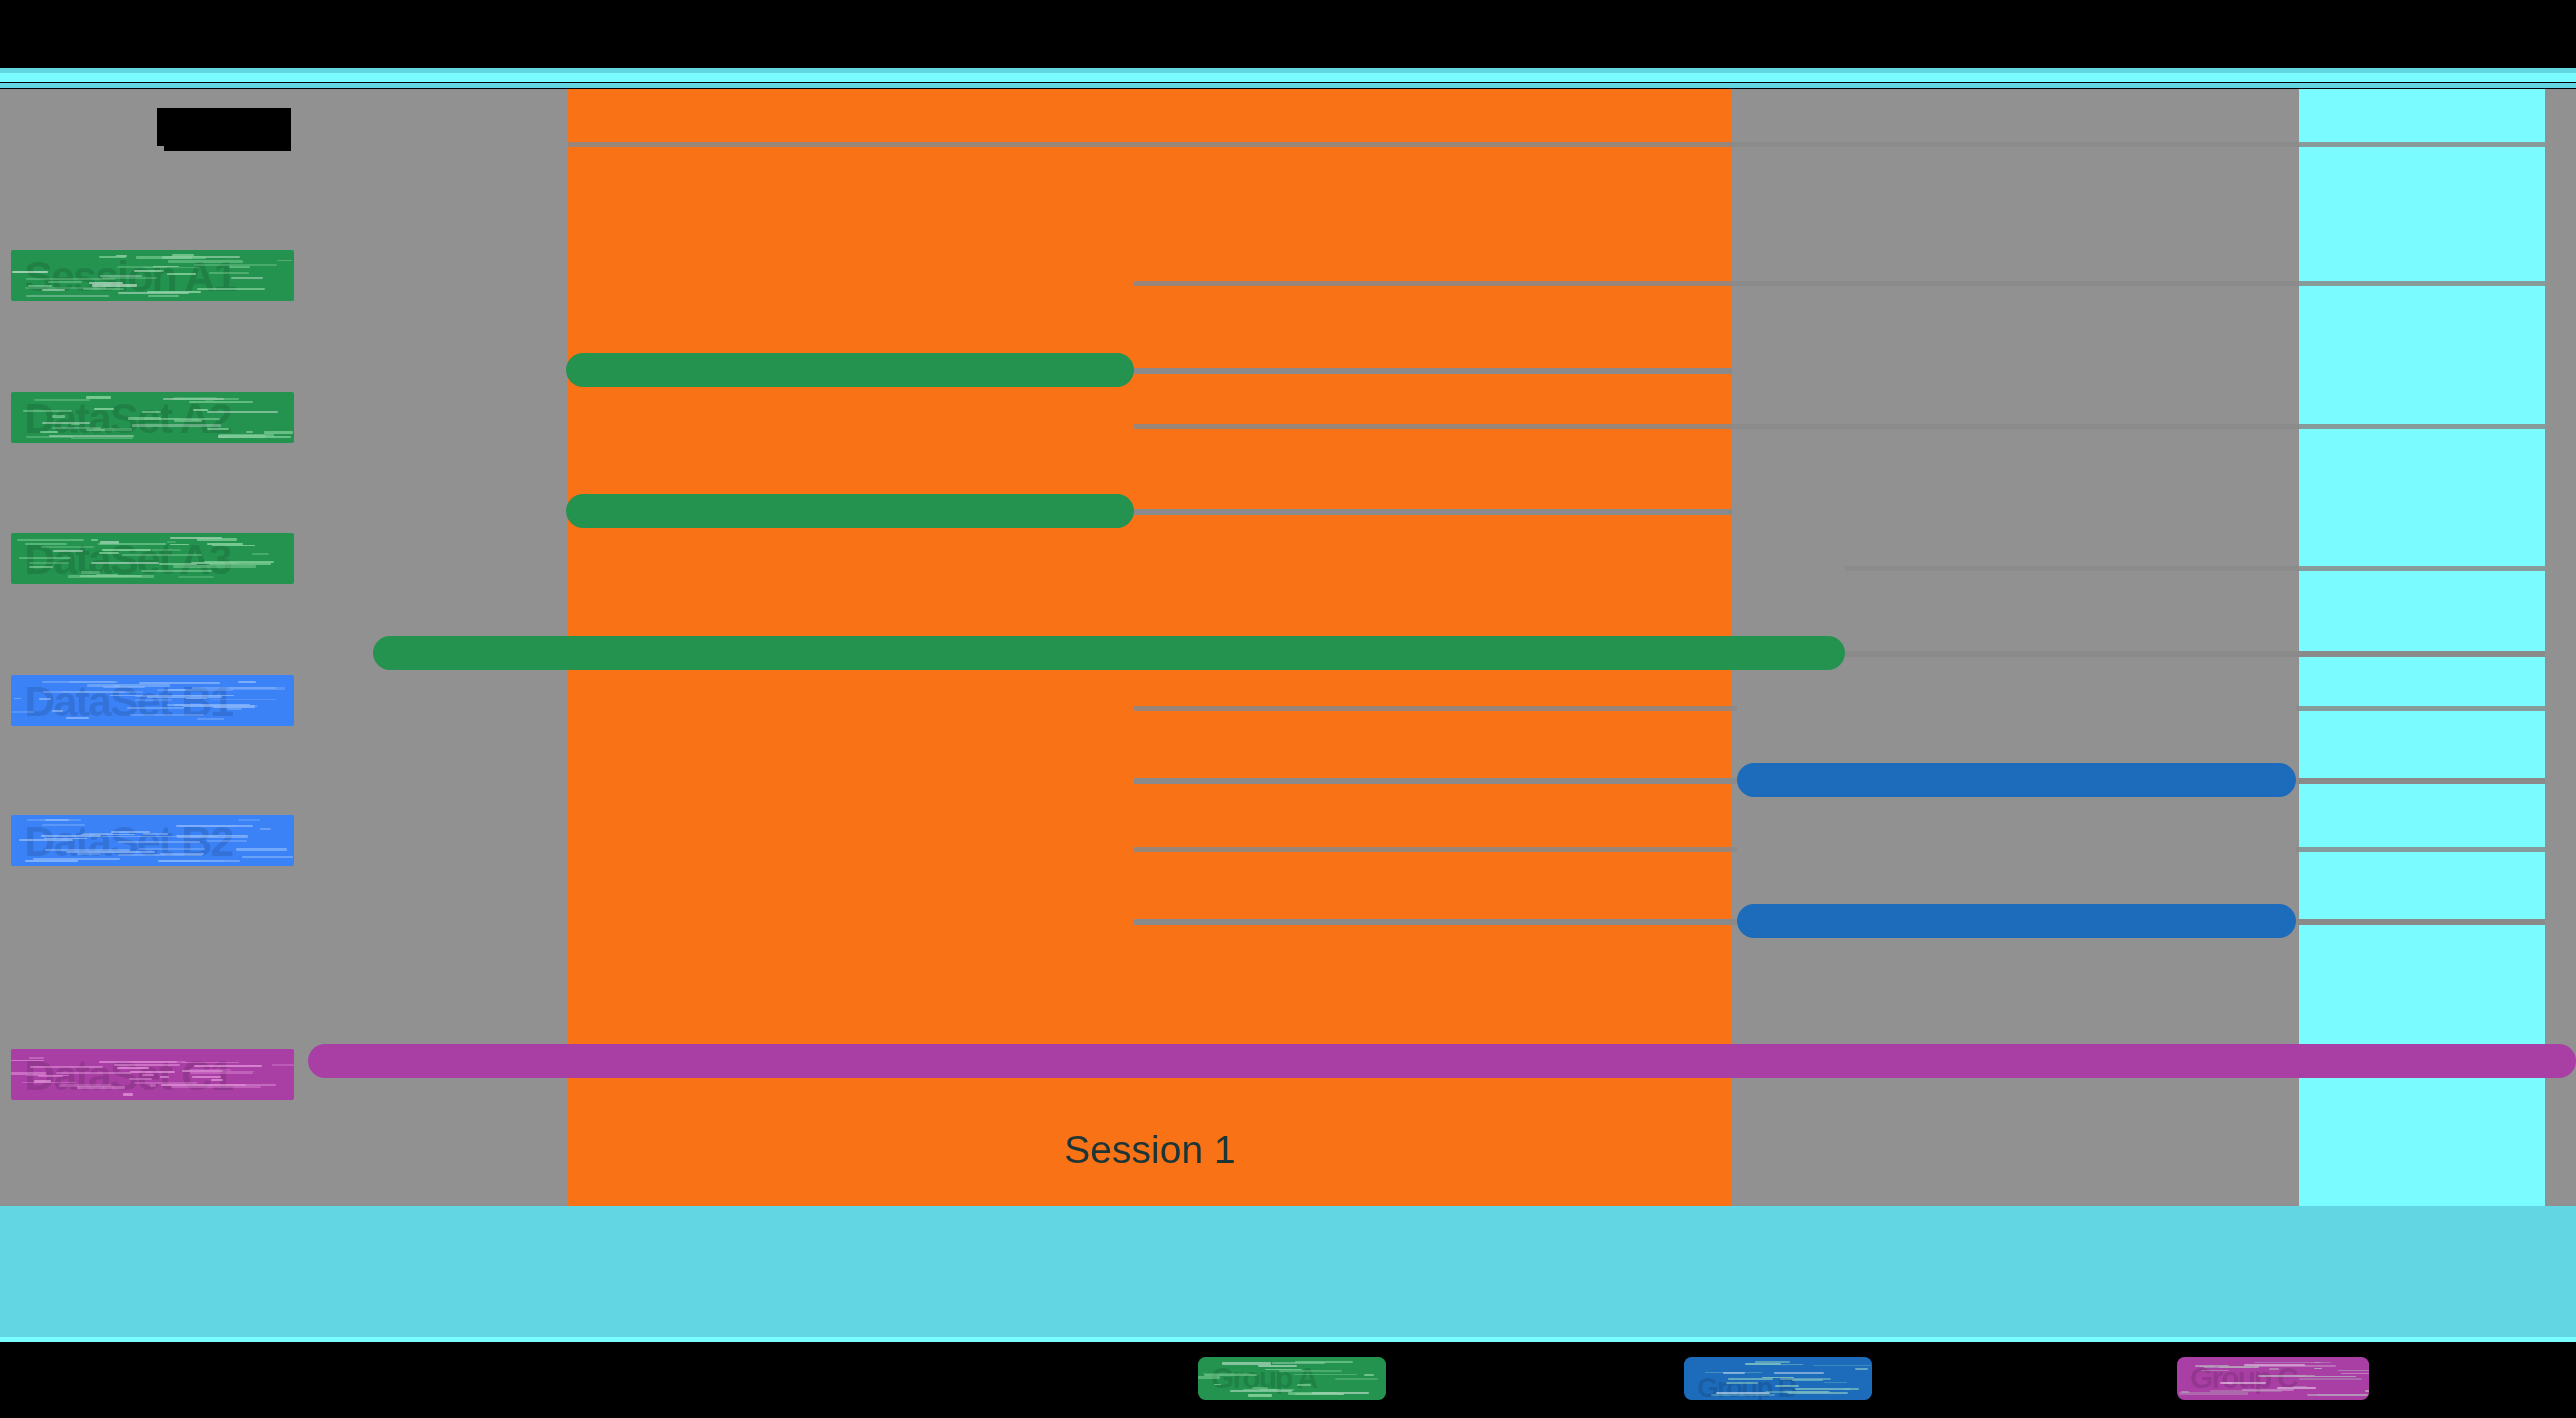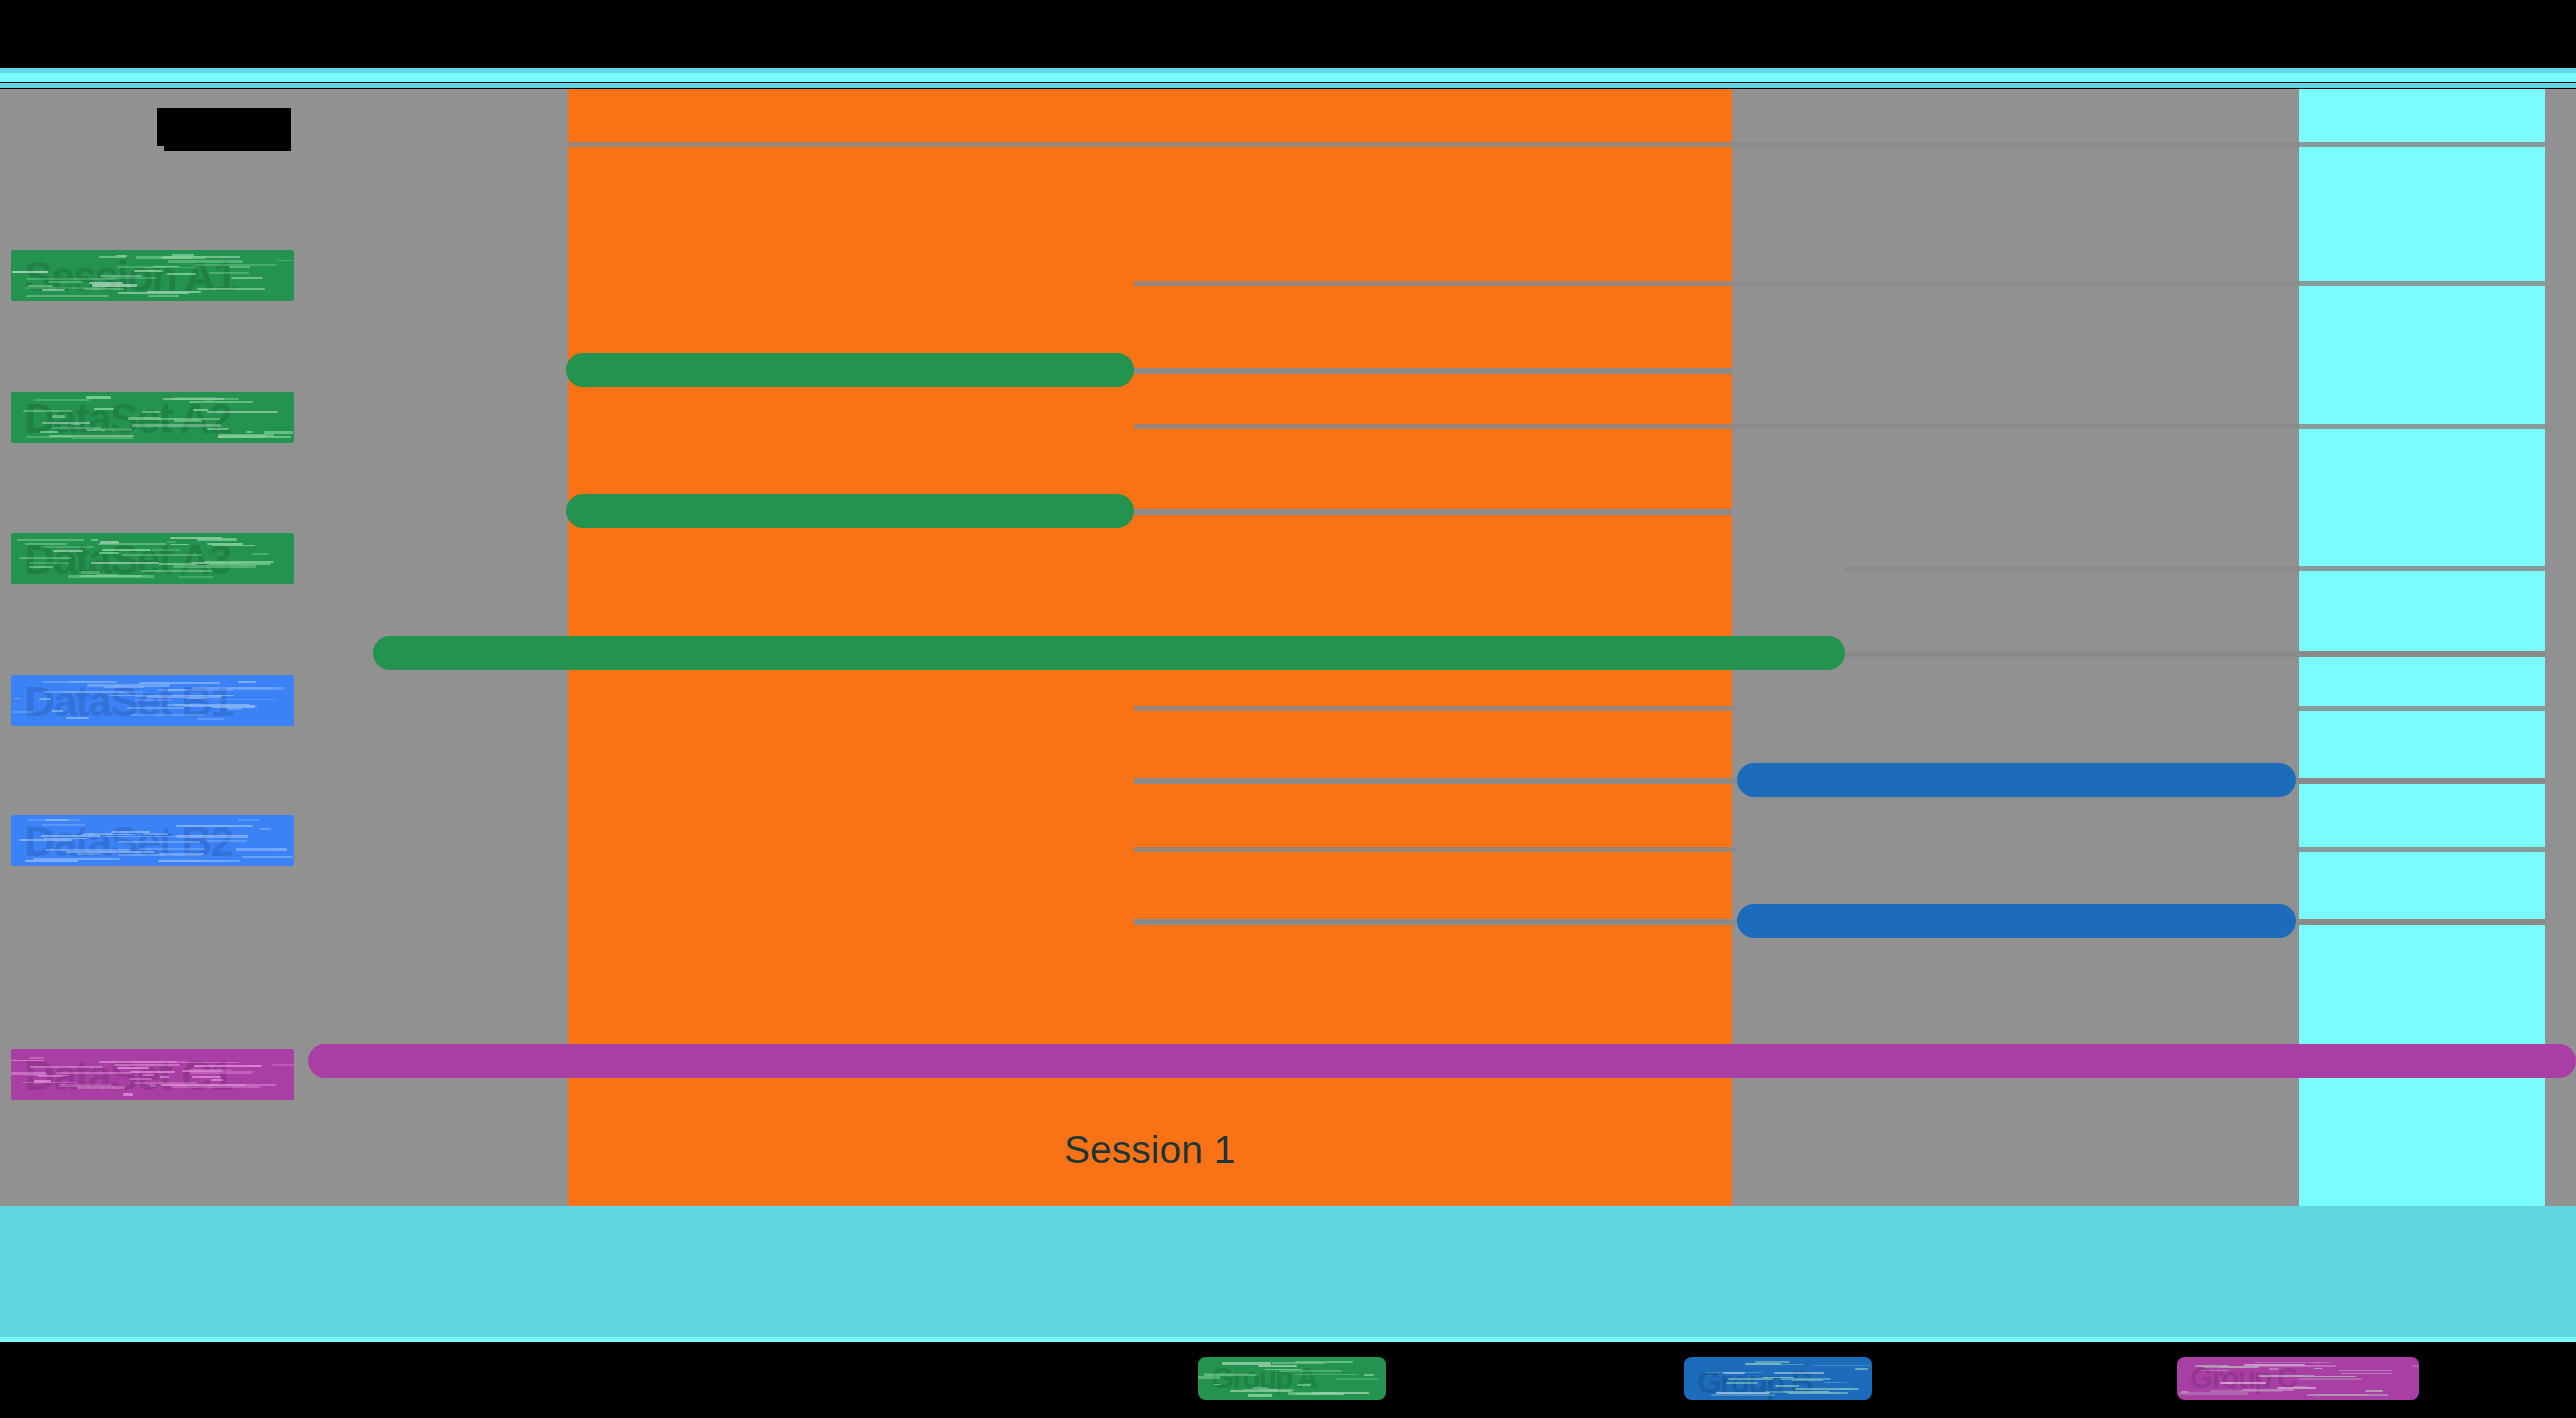--- a/index.html
+++ b/index.html
@@ -364,21 +364,21 @@
           <span class="gl w" style="left: 60px; top: 8.4px; width: 39px; height: 1.9px; opacity: 0.83;"></span>
           <span class="gl w" style="left: 24.4px; top: 4.9px; width: 49px; height: 2.8px; opacity: 0.81;"></span>
           <span class="gl" style="left: 90px; top: 35px; width: 49px; height: 2.8px; opacity: 0.73;"></span>
           <span class="gl w" style="left: 114px; top: 35px; width: 57px; height: 1.9px; opacity: 0.84;"></span>
           <span class="gl" style="left: 45px; top: 32px; width: 51px; height: 1.9px; opacity: 0.65;"></span>
           <span class="gl" style="left: 166px; top: 17px; width: 9.7px; height: 1.9px; opacity: 0.87;"></span>
           <span class="gl" style="left: 15.5px; top: 26.5px; width: 7.4px; height: 1.9px; opacity: 0.85;"></span>
         </span>
     </div>
     <div class="legend-item blue" style="left:1684px;width:188px;">
-      <span class="ghost" style="font-size:32px;top:7px;">Group B</span>
+      <span class="ghost" style="font-size:28px;top:15px;">Group B</span>
       <span class="glyphs">
           <span class="gl w" style="left: 90px; top: 15px; width: 50px; height: 1.9px; opacity: 0.74;"></span>
           <span class="gl" style="left: 111px; top: 31px; width: 55px; height: 1.9px; opacity: 0.85;"></span>
           <span class="gl" style="left: 96px; top: 21px; width: 51px; height: 1.9px; opacity: 0.63;"></span>
           <span class="gl" style="left: 129px; top: 7.6px; width: 58px; height: 1.9px; opacity: 0.37;"></span>
           <span class="gl" style="left: 21px; top: 14.5px; width: 57px; height: 1.9px; opacity: 0.46;"></span>
           <span class="gl w" style="left: 32px; top: 35px; width: 54px; height: 1.9px; opacity: 0.93;"></span>
           <span class="gl" style="left: 91px; top: 28.4px; width: 24px; height: 1.9px; opacity: 0.86;"></span>
           <span class="gl" style="left: 42px; top: 25px; width: 32px; height: 1.9px; opacity: 0.76;"></span>
           <span class="gl" style="left: 70px; top: 6.6px; width: 49px; height: 1.9px; opacity: 0.6;"></span>
@@ -390,21 +390,21 @@
           <span class="gl" style="left: 108px; top: 22px; width: 31px; height: 1.9px; opacity: 0.71;"></span>
           <span class="gl" style="left: 78px; top: 19.5px; width: 32px; height: 1.9px; opacity: 0.97;"></span>
           <span class="gl" style="left: 81px; top: 34px; width: 65px; height: 1.9px; opacity: 0.57;"></span>
           <span class="gl" style="left: 104px; top: 35px; width: 60px; height: 1.9px; opacity: 0.81;"></span>
           <span class="gl" style="left: 101px; top: 34px; width: 44px; height: 1.9px; opacity: 0.76;"></span>
           <span class="gl" style="left: 61px; top: 6.2px; width: 36px; height: 1.9px; opacity: 0.96;"></span>
           <span class="gl w" style="left: 39px; top: 14.7px; width: 22px; height: 1.9px; opacity: 0.8;"></span>
           <span class="gl" style="left: 159px; top: 31px; width: 15.5px; height: 1.9px; opacity: 0.78;"></span>
         </span>
     </div>
-    <div class="legend-item magenta" style="left:2177px;width:242px;">
+    <div class="legend-item magenta" style="left:2177px;width:192px;">
       <span class="ghost" style="font-size:30px;top:3.8px;">Group C</span>
       <span class="glyphs">
           <span class="gl w" style="left: 65px; top: 32px; width: 52px; height: 1.9px; opacity: 0.51;"></span>
           <span class="gl" style="left: 92px; top: 10.7px; width: 10.3px; height: 2.8px; opacity: 0.65;"></span>
           <span class="gl" style="left: 130px; top: 37px; width: 81px; height: 1.9px; opacity: 0.69;"></span>
           <span class="gl" style="left: 137px; top: 4.6px; width: 7.2px; height: 1.9px; opacity: 0.66;"></span>
           <span class="gl w" style="left: 67px; top: 7.3px; width: 61px; height: 1.9px; opacity: 0.8;"></span>
           <span class="gl" style="left: 122px; top: 21px; width: 63px; height: 1.9px; opacity: 0.42;"></span>
           <span class="gl w" style="left: 78px; top: 8.4px; width: 81px; height: 1.9px; opacity: 0.44;"></span>
           <span class="gl" style="left: 22.5px; top: 8.5px; width: 14px; height: 1.9px; opacity: 0.94;"></span>

